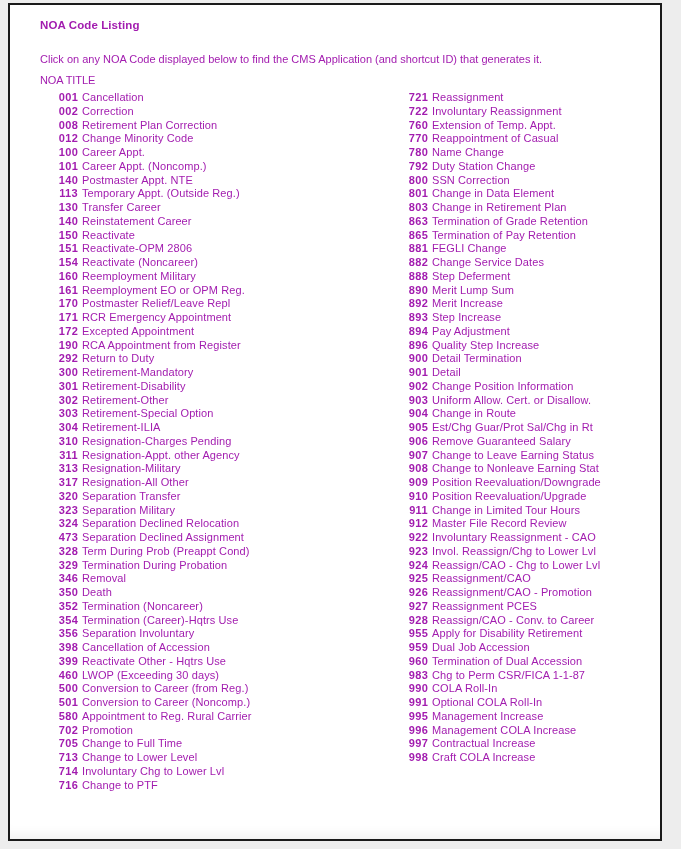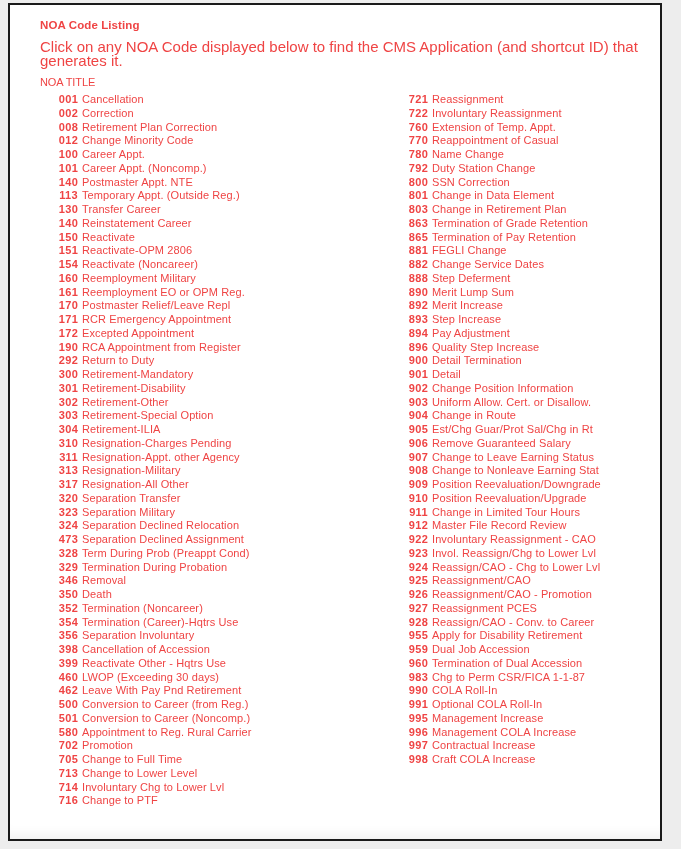--- a/index.html
+++ b/index.html
@@ -12,33 +12,33 @@
   .page {
     position: absolute;
     left: 8px; top: 3px;
     width: 654px; height: 838px;
     background: #ffffff;
     border: 2px solid #1a1a1a;
     box-shadow: inset 0 -14px 14px -12px rgba(0,0,0,0.08);
   }
   .content {
     padding: 10px 18px 0 30px;
-    color: #ef4444;
+    color: #a21caf;
   }
   .page-title {
     font-size: 11.5px;
     font-weight: bold;
     line-height: 14px;
     margin-top: 3px;
     letter-spacing: 0.1px;
   }
   .instructions {
-    font-size: 15px;
+    font-size: 11px;
     line-height: 14px;
-    margin-top: 8px;
+    margin-top: 20px;
   }
   .col-header {
     font-size: 11px;
     font-weight: normal;
     line-height: 14px;
     margin-top: 7px;
     letter-spacing: -0.1px;
   }
   .columns {
     display: flex;
@@ -240,24 +240,20 @@
           </div>
           <div class="row">
             <span class="code">399</span>
             <span class="title">Reactivate Other - Hqtrs Use</span>
           </div>
           <div class="row">
             <span class="code">460</span>
             <span class="title">LWOP (Exceeding 30 days)</span>
           </div>
           <div class="row">
-            <span class="code">462</span>
-            <span class="title">Leave With Pay Pnd Retirement</span>
-          </div>
-          <div class="row">
             <span class="code">500</span>
             <span class="title">Conversion to Career (from Reg.)</span>
           </div>
           <div class="row">
             <span class="code">501</span>
             <span class="title">Conversion to Career (Noncomp.)</span>
           </div>
           <div class="row">
             <span class="code">580</span>
             <span class="title">Appointment to Reg. Rural Carrier</span>

